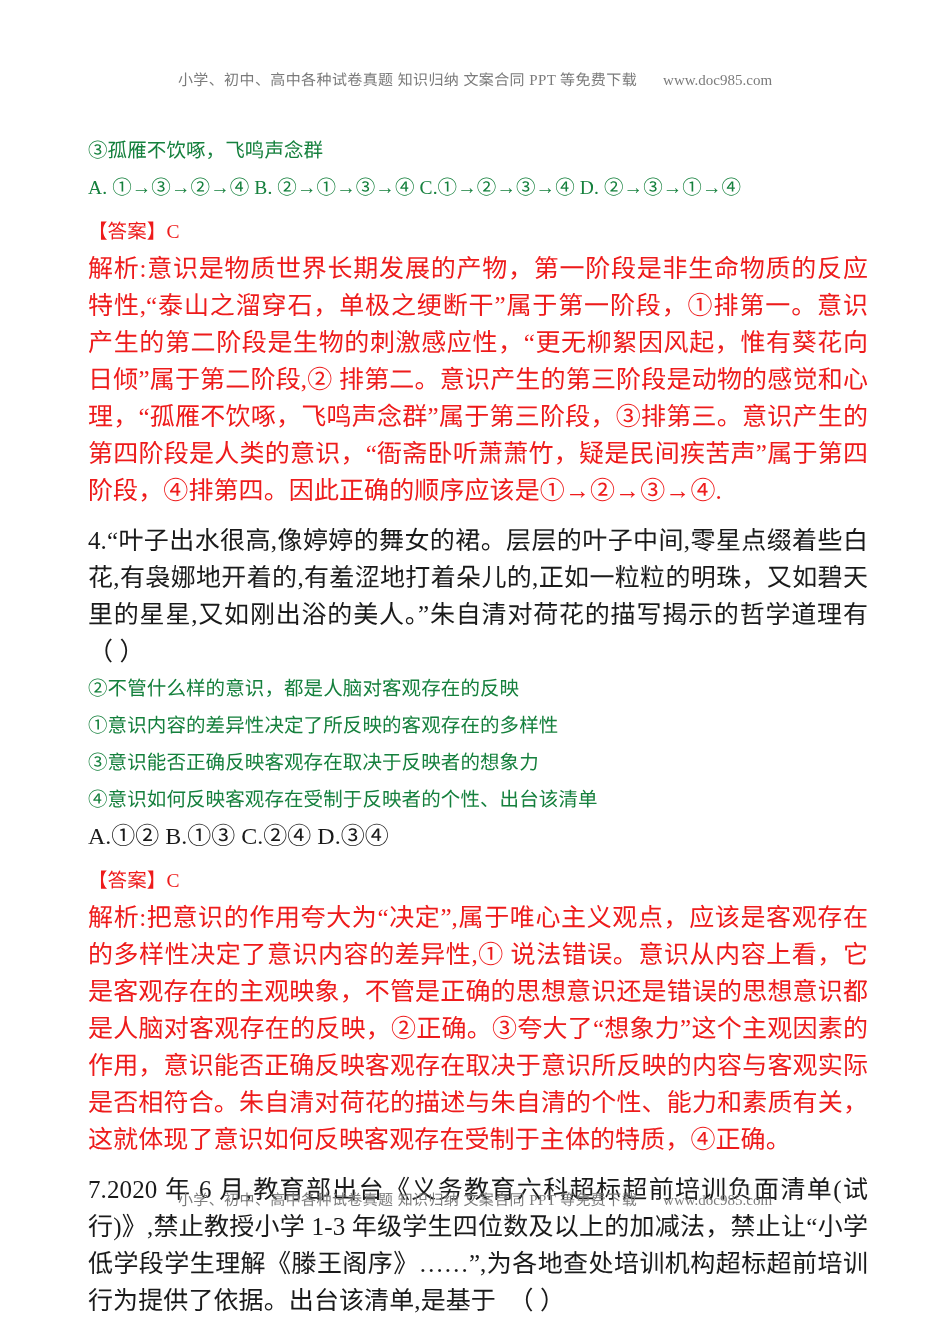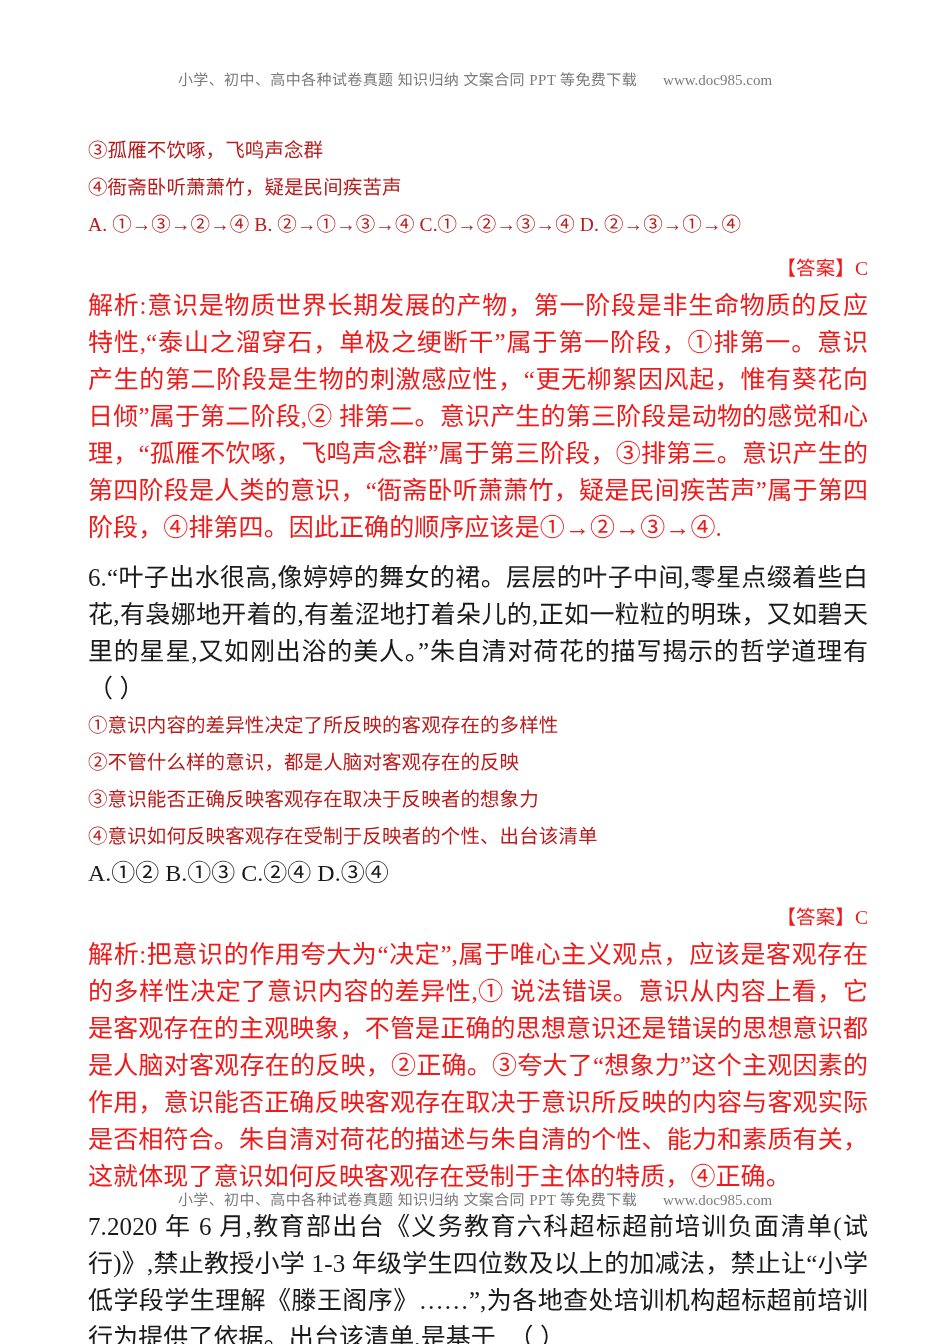--- a/index.html
+++ b/index.html
@@ -43,72 +43,70 @@
 
   .content {
     position: absolute;
     left: 88px;
     top: 132px;
     width: 780px;
   }
   .line {
     font-size: 19.5px;
     line-height: 37px;
-    color: #b91c1c;
+    color: #15803d;
     white-space: nowrap;
     letter-spacing: 0.1px;
   }
   .para {
     font-size: 25px;
     line-height: 37px;
     color: #1a1a1a;
     text-align: justify;
     text-justify: inter-ideograph;
     letter-spacing: 0.1px;
   }
   .red {
     color: #ee1b1b;
   }
   .ans {
     font-size: 19.5px;
     line-height: 37px;
     color: #ee1b1b;
     white-space: nowrap;
     letter-spacing: 0.1px;
-    text-align: right;
   }
   .spacer-sm { height: 7px; }
   .spacer-md { height: 13px; }
   .q6-opts { font-size: 24px; line-height: 37px; white-space: nowrap; }
 </style>
 </head>
 <body>
 
 <div class="page">
 
   <div class="watermark wm-top">
     <span class="wm-text">小学、初中、高中各种试卷真题 知识归纳 文案合同 PPT 等免费下载</span><span class="wm-url">www.doc985.com</span>
   </div>
 
   <div class="content">
 
     <div class="line">③孤雁不饮啄，飞鸣声念群</div>
-    <div class="line">④衙斋卧听萧萧竹，疑是民间疾苦声</div>
     <div class="line">A. ①→③→②→④     B. ②→①→③→④   C.①→②→③→④  D. ②→③→①→④</div>
 
     <div class="spacer-sm"></div>
 
     <div class="ans">【答案】C</div>
     <div class="para red">解析:意识是物质世界长期发展的产物，第一阶段是非生命物质的反应特性,“泰山之溜穿石，单极之绠断干”属于第一阶段，①排第一。意识产生的第二阶段是生物的刺激感应性，“更无柳絮因风起，惟有葵花向日倾”属于第二阶段,② 排第二。意识产生的第三阶段是动物的感觉和心理，“孤雁不饮啄，飞鸣声念群”属于第三阶段，③排第三。意识产生的第四阶段是人类的意识，“衙斋卧听萧萧竹，疑是民间疾苦声”属于第四阶段，④排第四。因此正确的顺序应该是①→②→③→④.</div>
 
     <div class="spacer-md"></div>
 
-    <div class="para">6.“叶子出水很高,像婷婷的舞女的裙。层层的叶子中间,零星点缀着些白花,有袅娜地开着的,有羞涩地打着朵儿的,正如一粒粒的明珠，又如碧天里的星星,又如刚出浴的美人。”朱自清对荷花的描写揭示的哲学道理有（  ）</div>
+    <div class="para">4.“叶子出水很高,像婷婷的舞女的裙。层层的叶子中间,零星点缀着些白花,有袅娜地开着的,有羞涩地打着朵儿的,正如一粒粒的明珠，又如碧天里的星星,又如刚出浴的美人。”朱自清对荷花的描写揭示的哲学道理有（  ）</div>
+    <div class="line">②不管什么样的意识，都是人脑对客观存在的反映</div>
     <div class="line">①意识内容的差异性决定了所反映的客观存在的多样性</div>
-    <div class="line">②不管什么样的意识，都是人脑对客观存在的反映</div>
     <div class="line">③意识能否正确反映客观存在取决于反映者的想象力</div>
     <div class="line">④意识如何反映客观存在受制于反映者的个性、出台该清单</div>
     <div class="q6-opts">A.①②  B.①③  C.②④  D.③④</div>
 
     <div class="spacer-sm"></div>
 
     <div class="ans">【答案】C</div>
     <div class="para red">解析:把意识的作用夸大为“决定”,属于唯心主义观点，应该是客观存在的多样性决定了意识内容的差异性,① 说法错误。意识从内容上看，它是客观存在的主观映象，不管是正确的思想意识还是错误的思想意识都是人脑对客观存在的反映，②正确。③夸大了“想象力”这个主观因素的作用，意识能否正确反映客观存在取决于意识所反映的内容与客观实际是否相符合。朱自清对荷花的描述与朱自清的个性、能力和素质有关，这就体现了意识如何反映客观存在受制于主体的特质，④正确。</div>
 
     <div class="spacer-md"></div>

